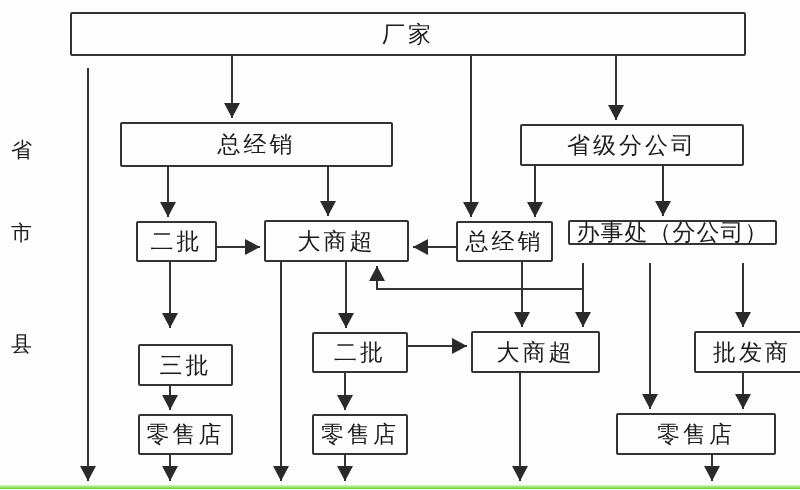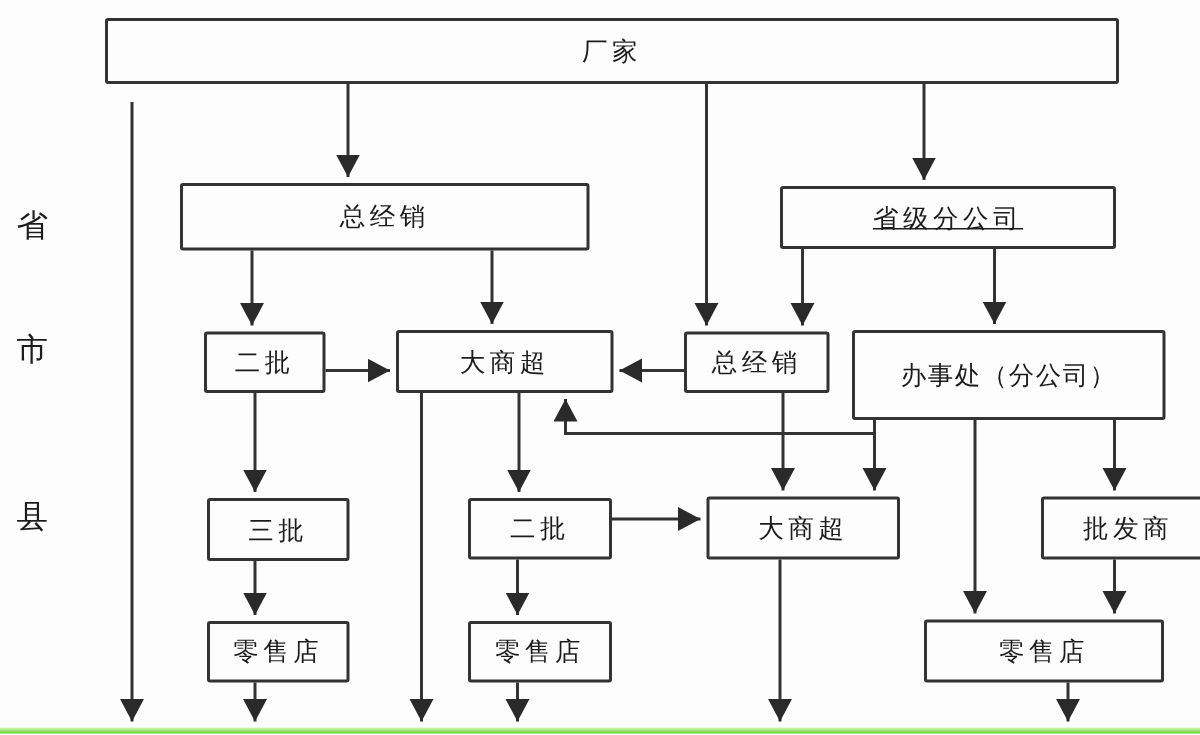--- a/index.html
+++ b/index.html
@@ -10,21 +10,21 @@
     font-family:"Liberation Sans","DejaVu Sans",sans-serif;
     overflow:hidden;
   }
   .node{
     position:absolute;
     box-sizing:border-box;
     border:2px solid #333333;
     border-radius:2px;
     background:#fdfdfd;
     display:flex;align-items:center;justify-content:center;
-    font-size:17px;color:#1c1c1c;letter-spacing:3px;
+    font-size:23px;color:#1c1c1c;letter-spacing:3px;
     white-space:nowrap;
   }
   .region-label{
     position:absolute;
     font-size:21px;color:#1c1c1c;letter-spacing:1px;
     white-space:nowrap;
   }
   svg.wires{position:absolute;left:0;top:0;pointer-events:none;}
   path.edge{stroke:#333333;stroke-width:2;fill:none;marker-end:url(#arrowhead);}
   #green-line{
@@ -68,31 +68,31 @@
     <path class="edge" d="M170,455 V481"></path>
     <path class="edge" d="M345,455 V481"></path>
     <path class="edge" d="M520,373 V481"></path>
     <path class="edge" d="M712,455 V481"></path>
   </svg>
 
   <div class="node" style="left:70px;top:12px;width:676px;height:44px;">厂家</div>
 
   <div class="node" style="left:120px;top:122px;width:273px;height:45px;">总经销</div>
 
-  <div class="node" style="left:520px;top:124px;width:224px;height:42px;text-decoration:underline;">省级分公司</div>
+  <div class="node" style="left:520px;top:124px;width:224px;height:42px;">省级分公司</div>
 
   <div class="node" style="left:136px;top:221px;width:81px;height:41px;">二批</div>
 
   <div class="node" style="left:264px;top:220px;width:145px;height:42px;">大商超</div>
 
   <div class="node" style="left:456px;top:221px;width:97px;height:41px;">总经销</div>
 
-  <div class="node" style="left:568px;top:220px;width:209px;height:60px;letter-spacing:1px;">办事处（分公司）</div>
+  <div class="node" style="left:568px;top:220px;width:209px;height:25px;letter-spacing:1px;">办事处（分公司）</div>
 
-  <div class="node" style="left:138px;top:332px;width:95px;height:42px;">三批</div>
+  <div class="node" style="left:138px;top:344px;width:95px;height:42px;">三批</div>
 
   <div class="node" style="left:312px;top:332px;width:96px;height:41px;">二批</div>
 
   <div class="node" style="left:471px;top:331px;width:129px;height:42px;">大商超</div>
 
   <div class="node" style="left:679px;top:331px;width:116px;height:42px;margin-left:15px;">批发商</div>
 
   <div class="node" style="left:138px;top:414px;width:95px;height:41px;">零售店</div>
 
   <div class="node" style="left:312px;top:414px;width:96px;height:41px;">零售店</div>

